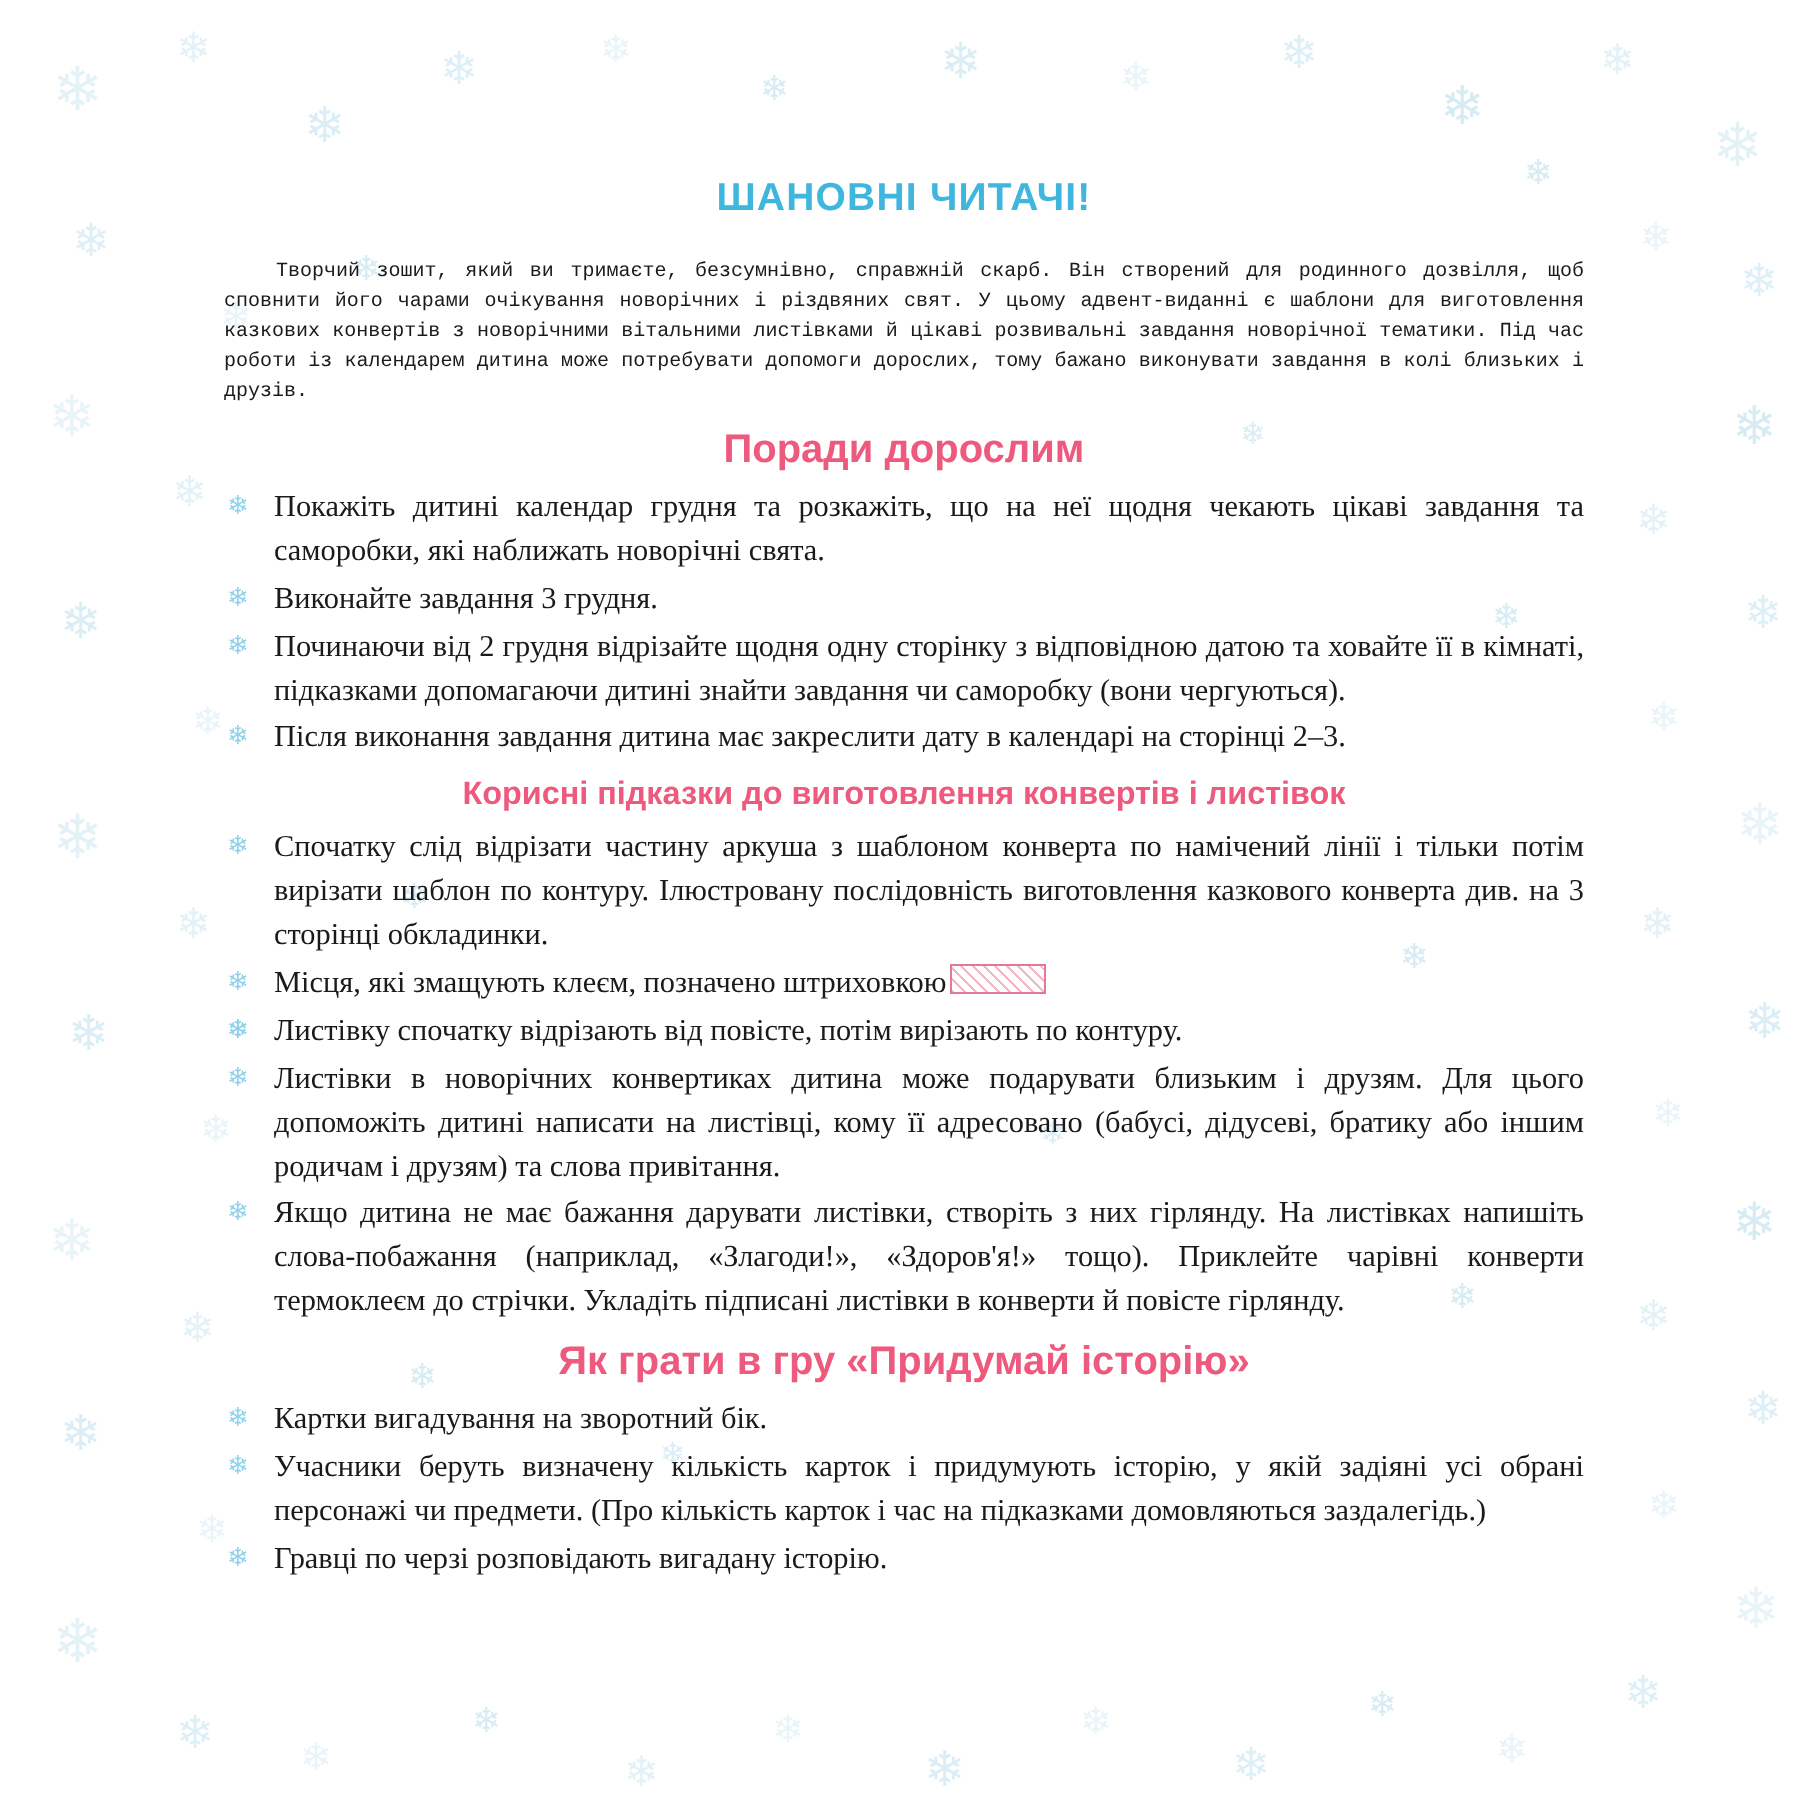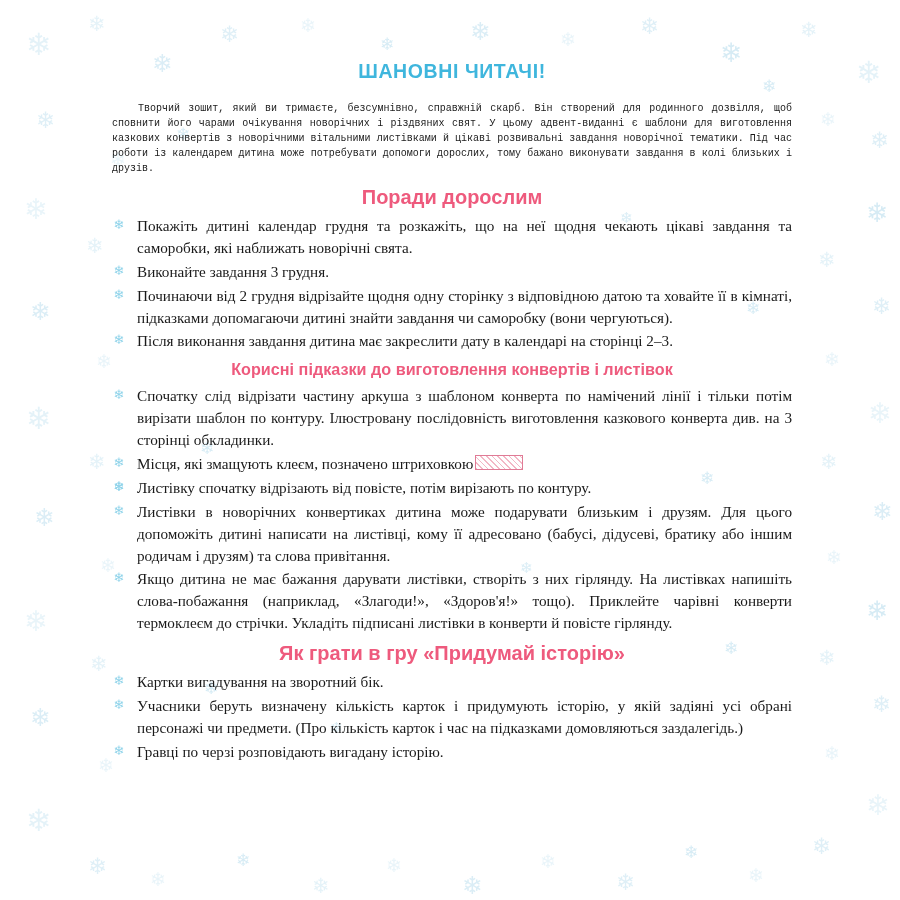--- a/index.html
+++ b/index.html
@@ -30,21 +30,21 @@
     user-select: none;
   }
 
   
   .page {
     position: relative;
     z-index: 1;
     box-sizing: border-box;
     width: 900px;
     height: 900px;
-    padding: 60px 108px 40px 112px;
+    padding: 88px 108px 40px 112px;
   }
 
   .doc-title {
     text-align: center;
     color: #3fb6dd;
     font-size: 19.5px;
     letter-spacing: 0.6px;
     font-weight: bold;
     margin: 0 0 18px 0;
     font-family: "Liberation Sans", sans-serif;

